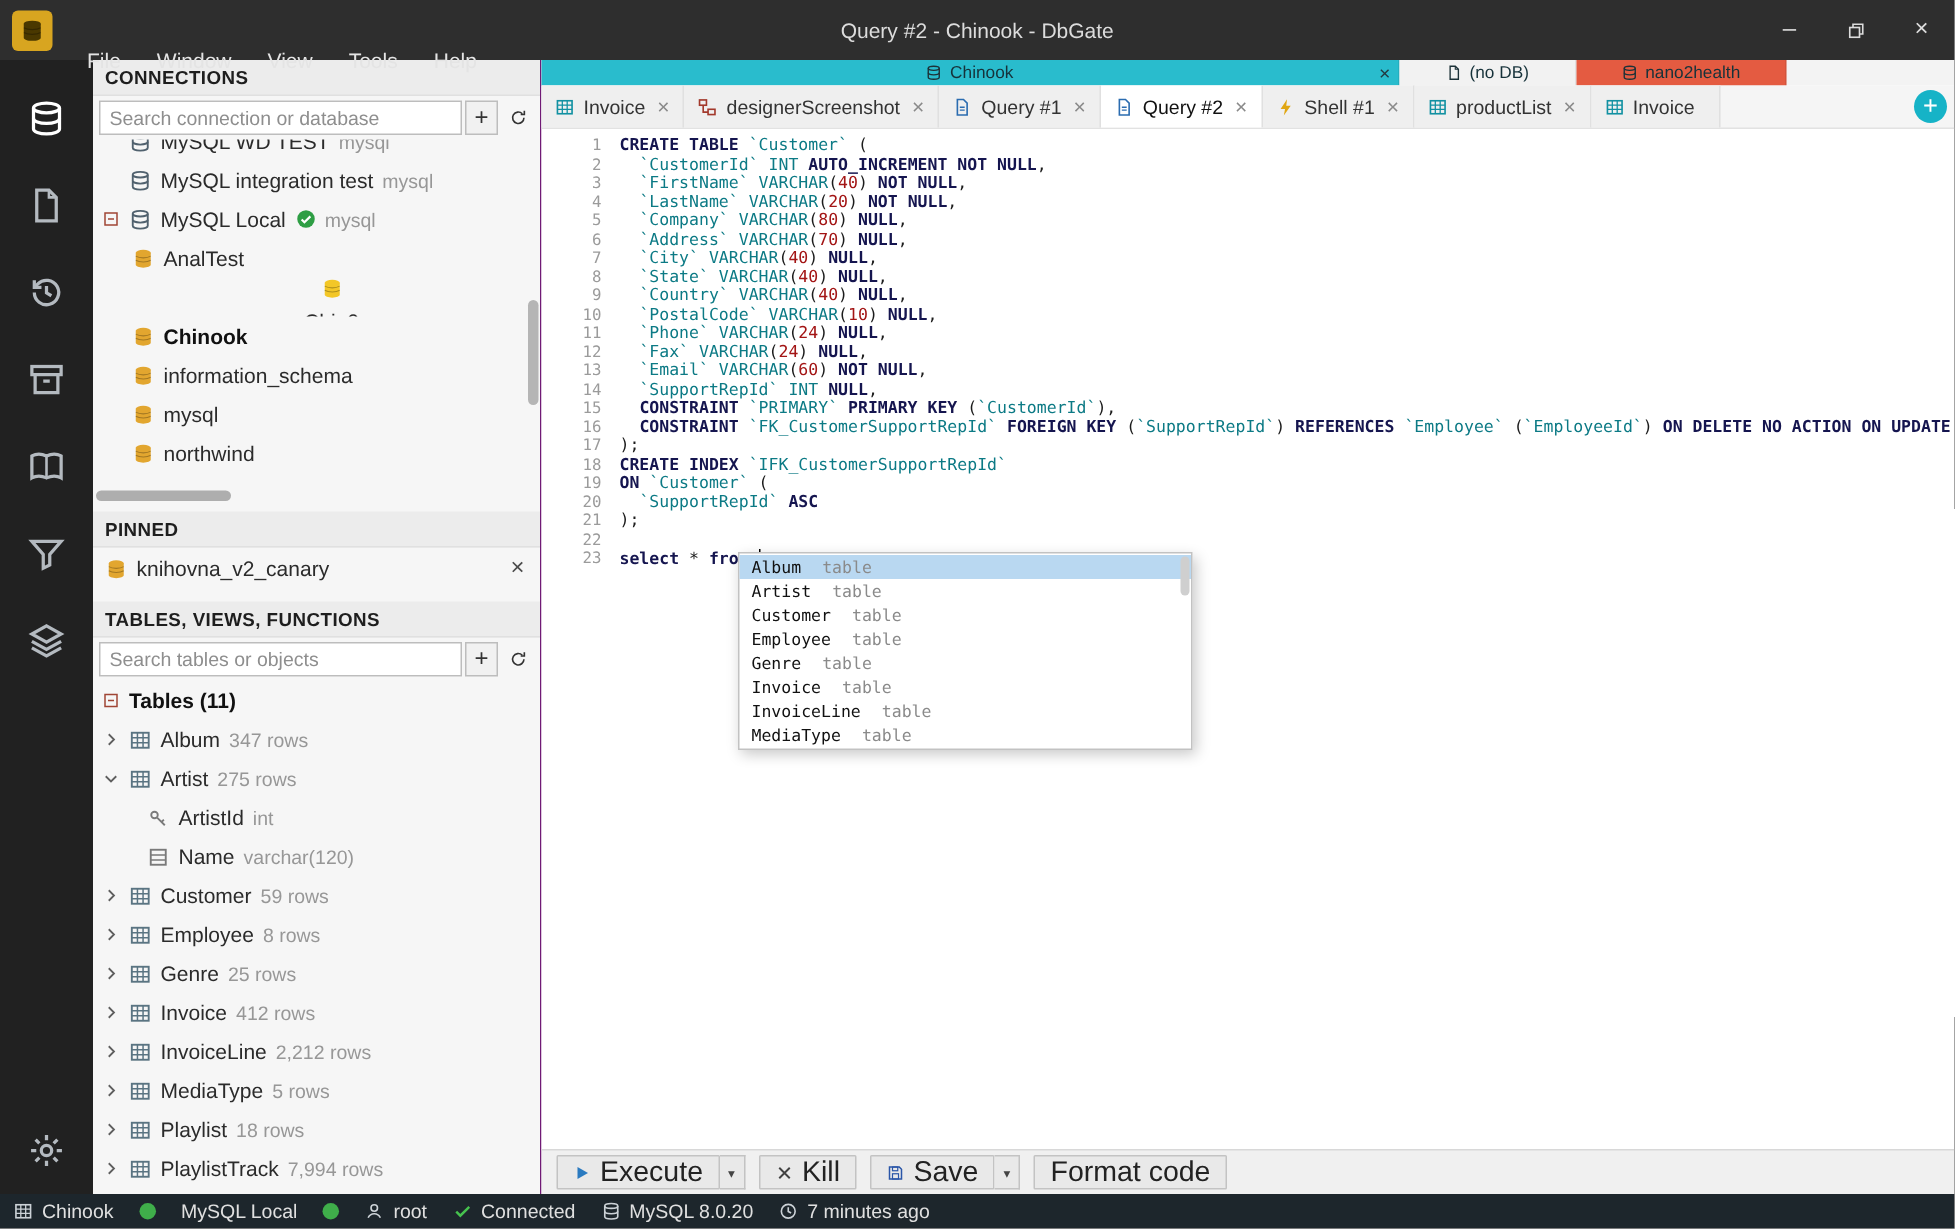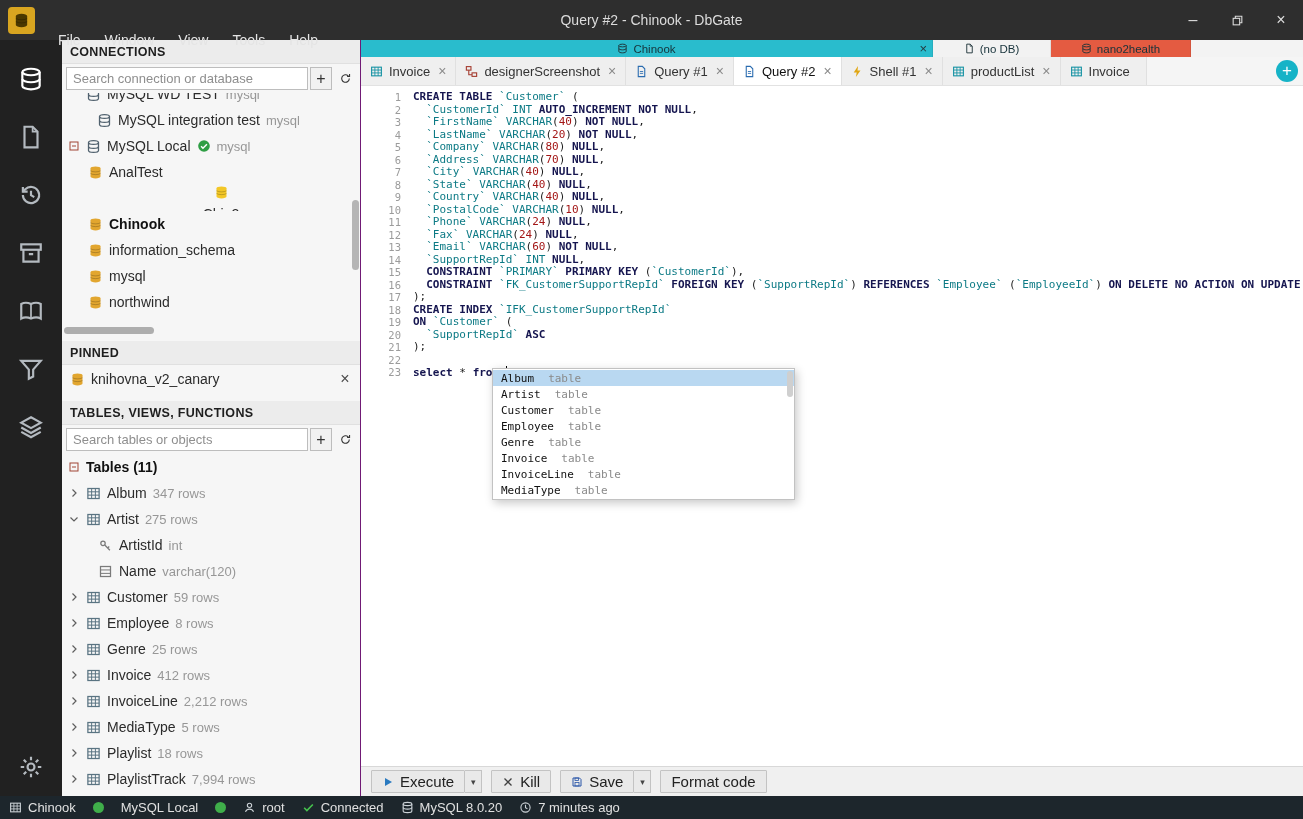--- a/index.html
+++ b/index.html
@@ -85,21 +85,21 @@
   .cursor{display:inline-block;width:1.5px;height:11px;background:#000;vertical-align:-1px;}
 
   .autocomplete{position:absolute;left:131px;top:282px;width:301px;background:#fff;border:1px solid #c2c2c2;box-shadow:2px 3px 9px rgba(0,0,0,.22);padding:1px 0;z-index:5;}
   .ac-item{height:16px;display:flex;align-items:center;gap:14px;padding:0 8px;font:11px "DejaVu Sans Mono",monospace;color:#111;}
   .ac-item.selected{background:#b9d8f1;}
   .ac-kind{color:#8a8a8a;}
   .ac-scroll{position:absolute;right:1px;top:2px;width:6px;height:26px;background:#cfcfcf;border-radius:3px;}
 
   .toolbar{height:29px;flex:none;background:#f0f0f0;border-top:1px solid #d8d8d8;display:flex;align-items:center;gap:9px;padding-left:10px;}
   .tb-group{display:flex;}
-  .tb-btn{height:23px;display:flex;align-items:center;gap:6px;padding:0 10px;background:#e9e9e9;border:1px solid #c3c3c3;font-size:15px;color:#222;box-sizing:border-box;border-radius:1px;}
+  .tb-btn{height:23px;display:flex;align-items:center;gap:6px;padding:0 10px;background:#e9e9e9;border:1px solid #c3c3c3;font-size:19px;color:#222;box-sizing:border-box;border-radius:1px;}
   .tb-btn .icon{width:12px;height:12px;}
   .tb-arrow{width:17px;height:23px;display:flex;align-items:center;justify-content:center;background:#e9e9e9;border:1px solid #c3c3c3;border-left:0;font-size:9px;color:#444;box-sizing:border-box;}
   .ic-play{color:#2a7ac0;}
   .ic-kill{color:#414141;}
   .ic-save{color:#2a56a8;}
 
   
   .statusbar{position:absolute;left:0;right:0;bottom:0;height:23px;background:#1d262c;display:flex;align-items:center;gap:17px;padding:0 9px;font-size:13px;color:#e0e0e0;z-index:10;}
   .status-item{display:flex;align-items:center;gap:6px;}
   .status-item .icon{width:13px;height:13px;color:#ccd2d7;}
@@ -236,21 +236,21 @@
             <span class="icon tree-ic clr-server">
               <svg viewBox="0 0 24 24">
                 <ellipse cx="12" cy="5.5" rx="8" ry="3" fill="none" stroke="currentColor" stroke-width="2"></ellipse>
                 <path d="M4 5.5V12c0 1.66 3.58 3 8 3s8-1.34 8-3V5.5" fill="none" stroke="currentColor" stroke-width="2"></path>
                 <path d="M4 12v6.5c0 1.66 3.58 3 8 3s8-1.34 8-3V12" fill="none" stroke="currentColor" stroke-width="2"></path>
               </svg>
             </span>
             <span class="tree-label">MySQL WD TEST</span>
             <span class="tree-meta">mysql</span>
           </div>
-          <div class="tree-row" style="padding-left: 17px;">
+          <div class="tree-row" style="padding-left: 6px;">
             <span class="chev-slot"></span>
             <span class="icon tree-ic clr-server">
               <svg viewBox="0 0 24 24">
                 <ellipse cx="12" cy="5.5" rx="8" ry="3" fill="none" stroke="currentColor" stroke-width="2"></ellipse>
                 <path d="M4 5.5V12c0 1.66 3.58 3 8 3s8-1.34 8-3V5.5" fill="none" stroke="currentColor" stroke-width="2"></path>
                 <path d="M4 12v6.5c0 1.66 3.58 3 8 3s8-1.34 8-3V12" fill="none" stroke="currentColor" stroke-width="2"></path>
               </svg>
             </span>
             <span class="tree-label">MySQL integration test</span>
             <span class="tree-meta">mysql</span>

